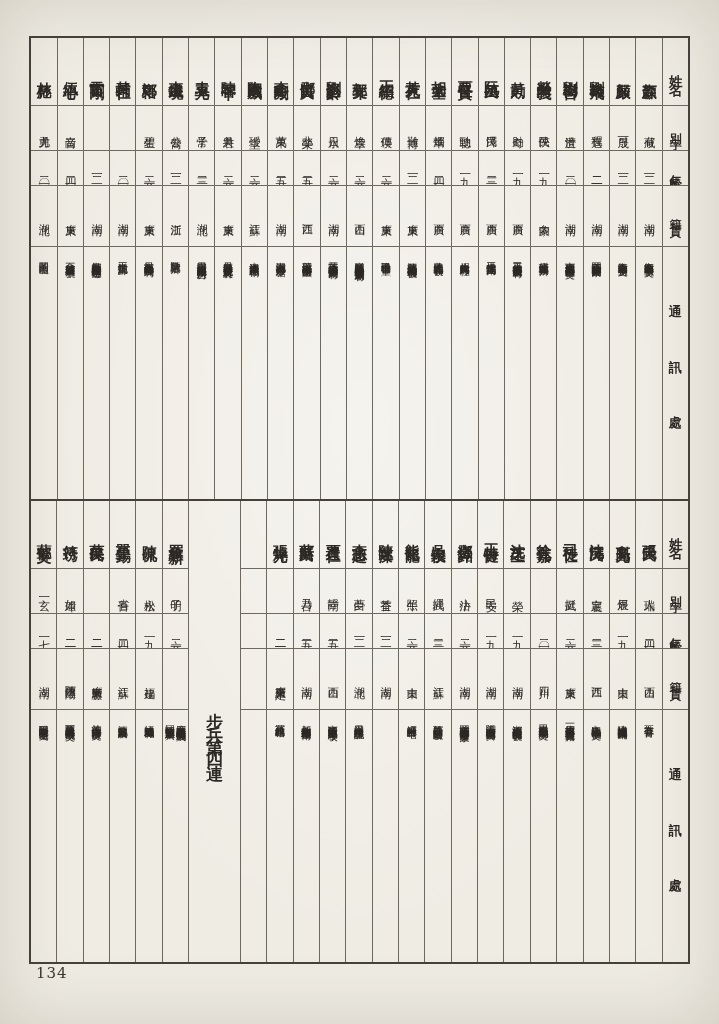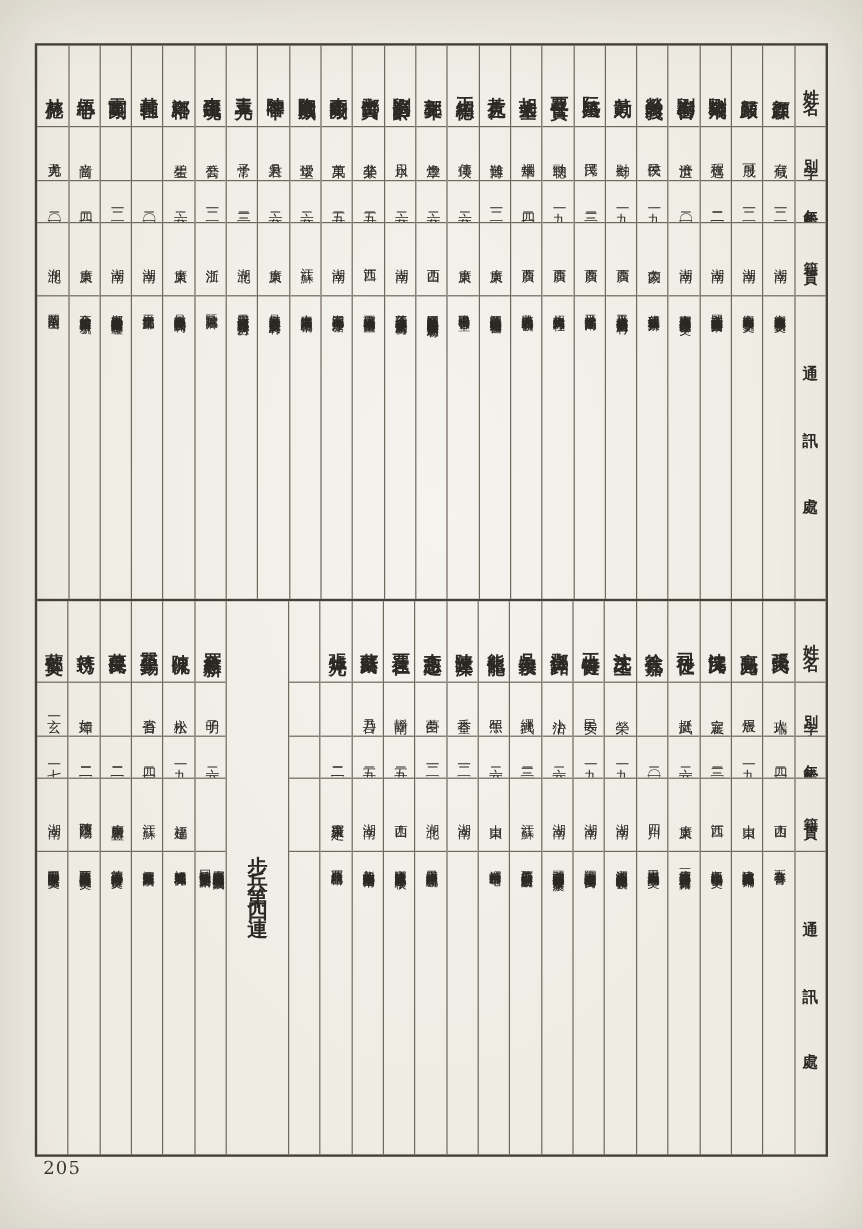--- a/index.html
+++ b/index.html
@@ -839,14 +839,14 @@
             <div class="cell c-prov">
               <span>湖南</span>
             </div>
             <div class="cell c-addr">
               <span>醴陵五田文家村藍宅交</span>
             </div>
           </div></div>
     </div>
 
   </div>
-  <div class="page-number">205</div>
+  <div class="page-number">134</div>
 </div>
 
 </body></html>

